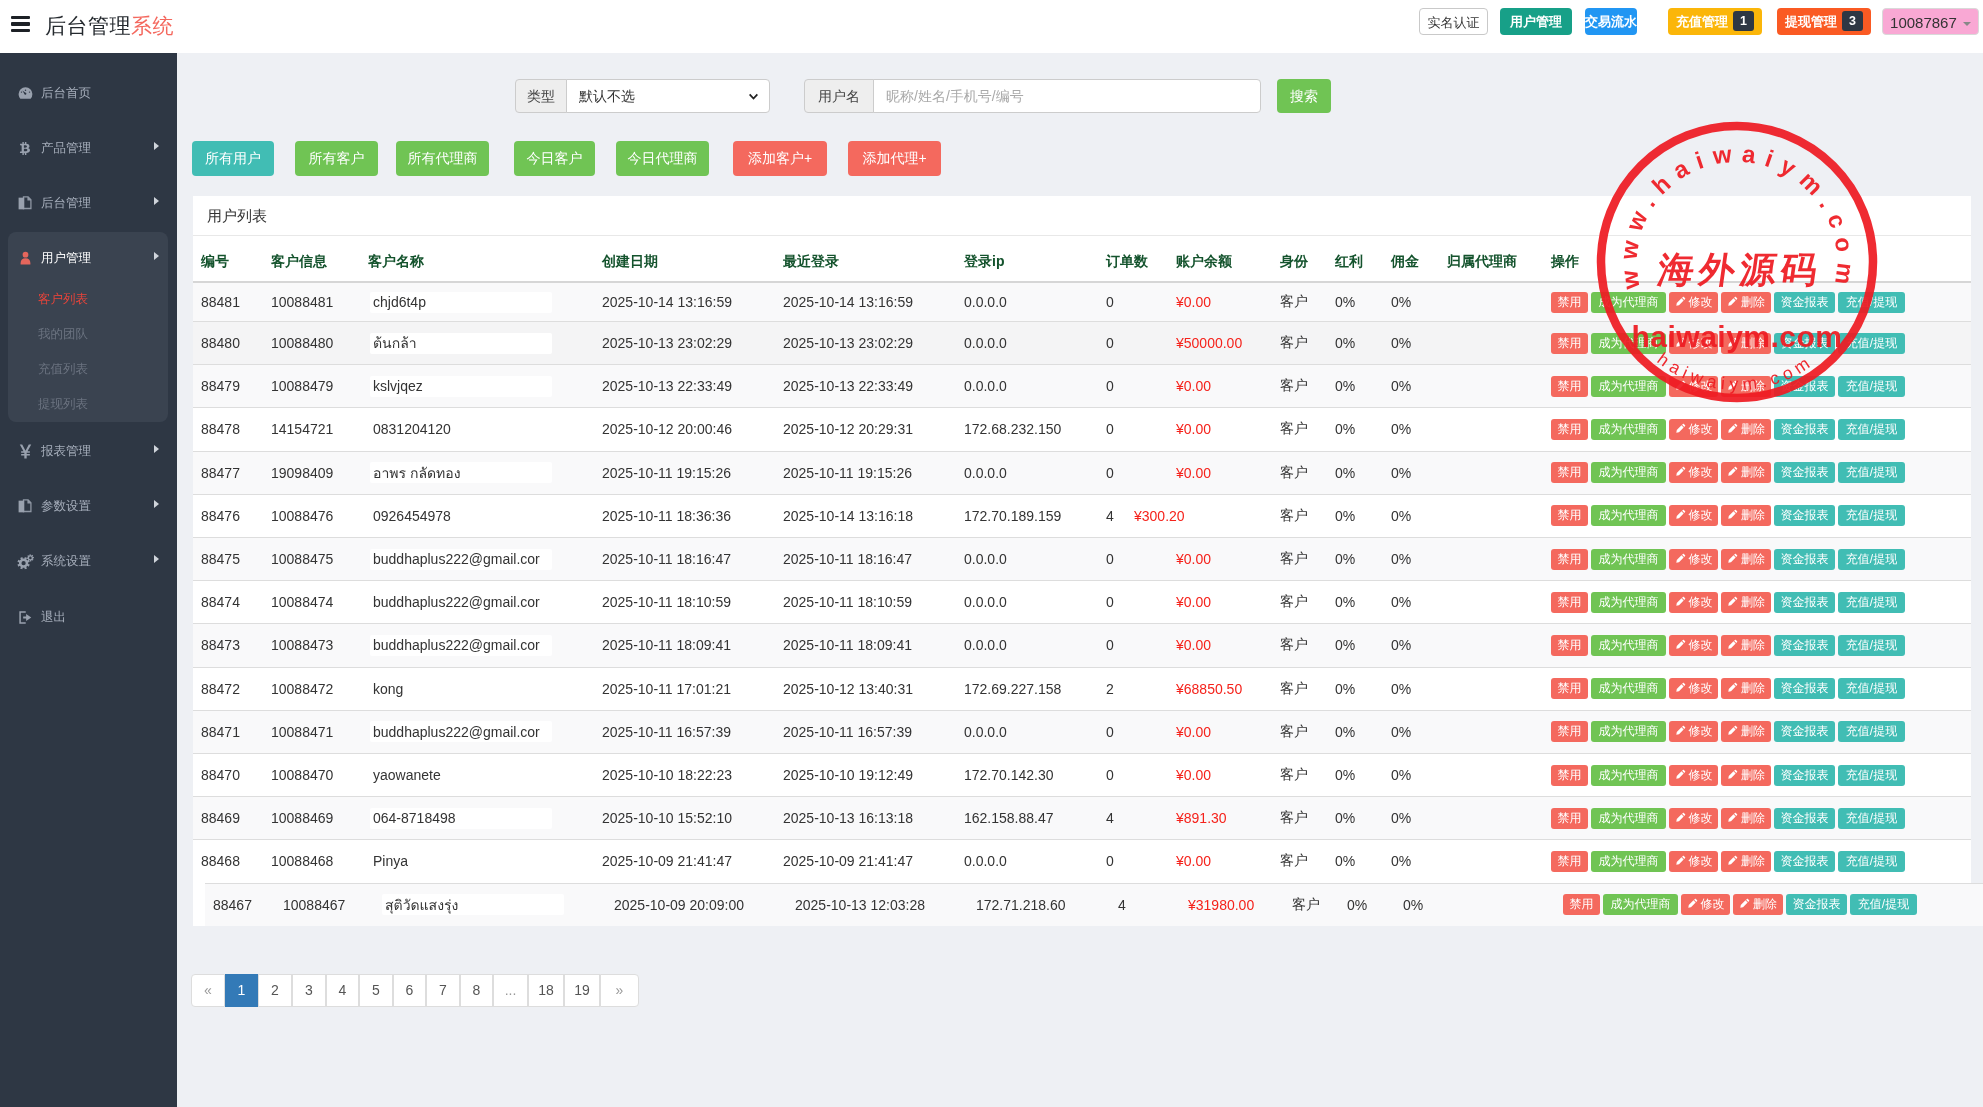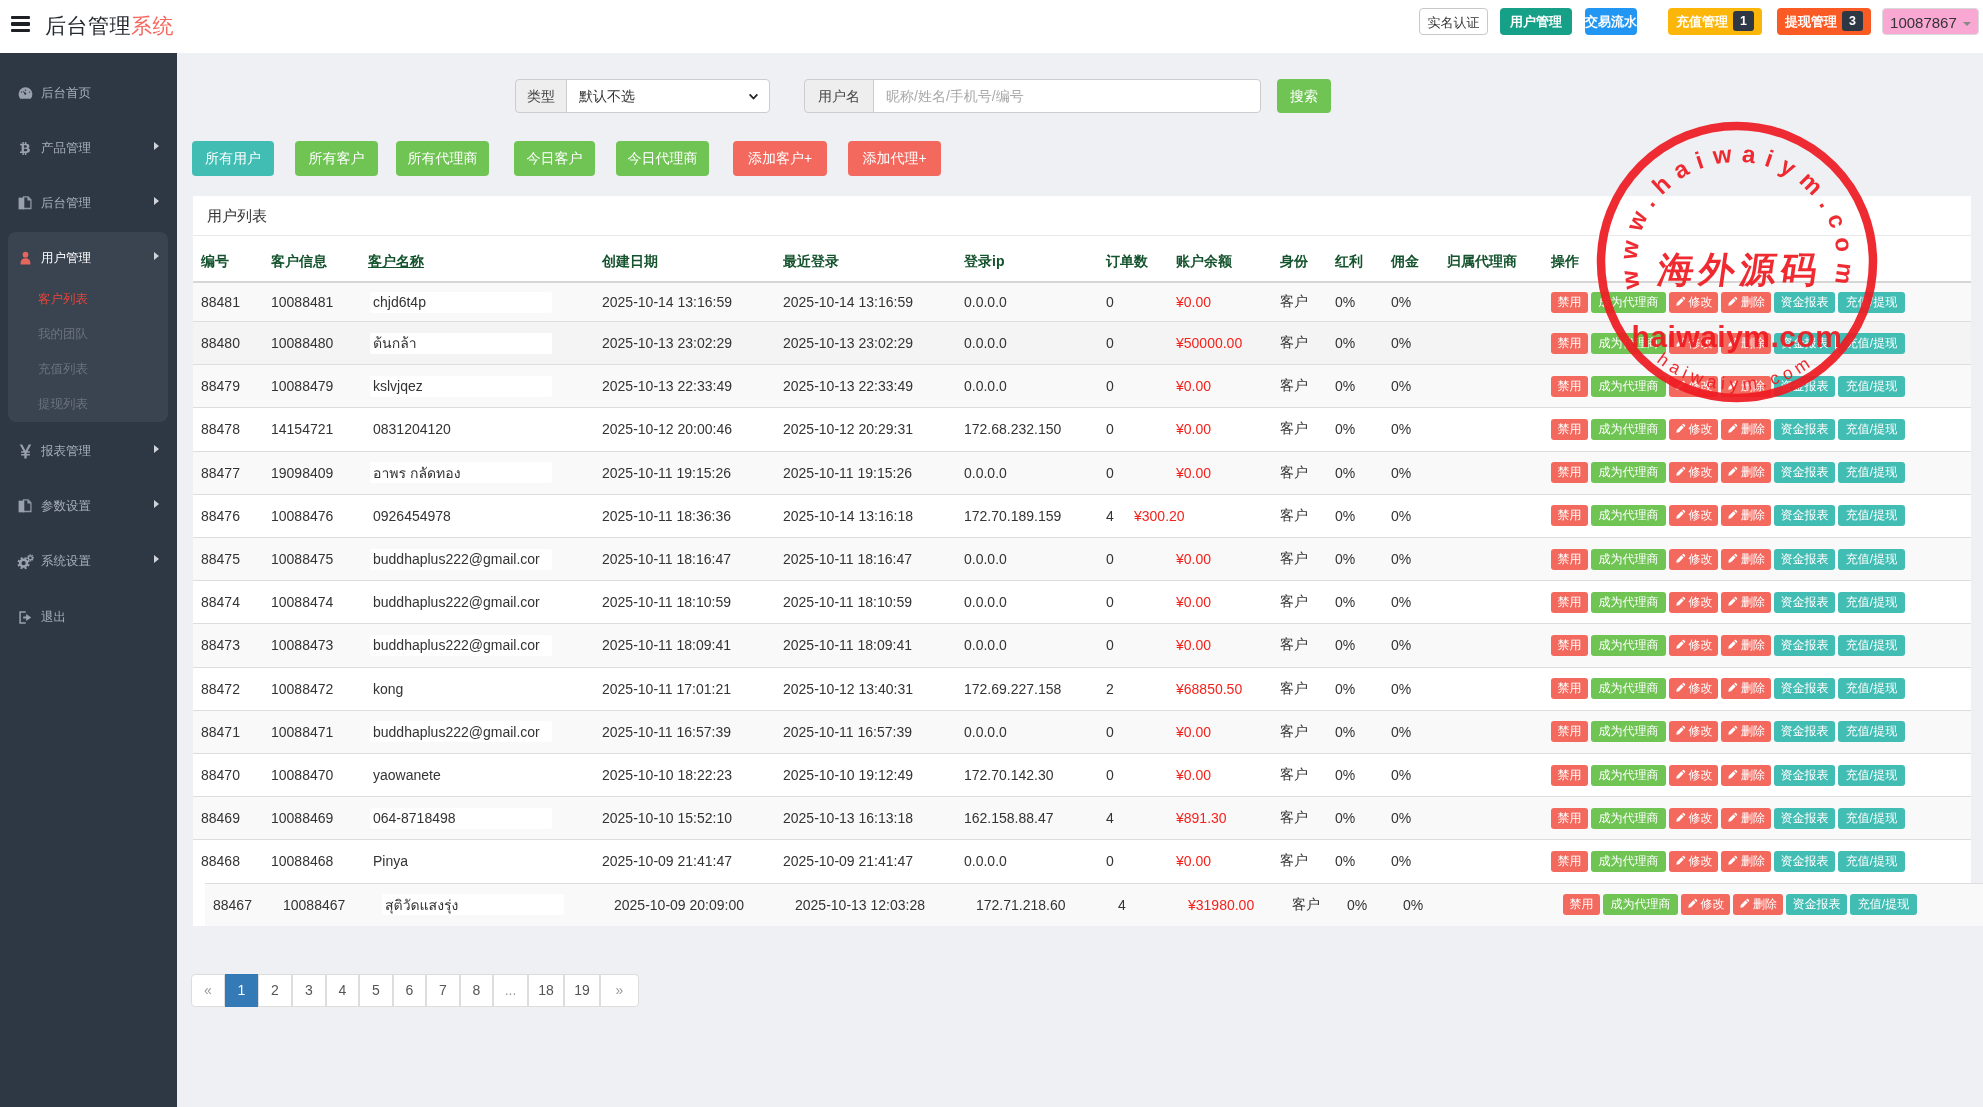--- a/index.html
+++ b/index.html
@@ -145,21 +145,21 @@
 <div class="bbtn green" style="left:1277px;top:79px;width:54px;height:34px;line-height:34px;">搜索</div>
 <div class="bbtn teal" style="left:192px;width:82px;">所有用户</div>
 <div class="bbtn green" style="left:295px;width:83px;">所有客户</div>
 <div class="bbtn green" style="left:396px;width:93px;">所有代理商</div>
 <div class="bbtn green" style="left:514px;width:81px;">今日客户</div>
 <div class="bbtn green" style="left:616px;width:93px;">今日代理商</div>
 <div class="bbtn salmon" style="left:733px;width:94px;">添加客户+</div>
 <div class="bbtn salmon" style="left:848px;width:93px;">添加代理+</div>
 <div class="th" style="left:201px;">编号</div>
 <div class="th" style="left:271px;">客户信息</div>
-<div class="th" style="left:368px;text-decoration:underline;">客户名称</div>
+<div class="th" style="left:368px;">客户名称</div>
 <div class="th" style="left:602px;">创建日期</div>
 <div class="th" style="left:783px;">最近登录</div>
 <div class="th" style="left:964px;">登录ip</div>
 <div class="th" style="left:1106px;">订单数</div>
 <div class="th" style="left:1176px;">账户余额</div>
 <div class="th" style="left:1280px;">身份</div>
 <div class="th" style="left:1335px;">红利</div>
 <div class="th" style="left:1391px;">佣金</div>
 <div class="th" style="left:1447px;">归属代理商</div>
 <div class="th" style="left:1551px;">操作</div>

